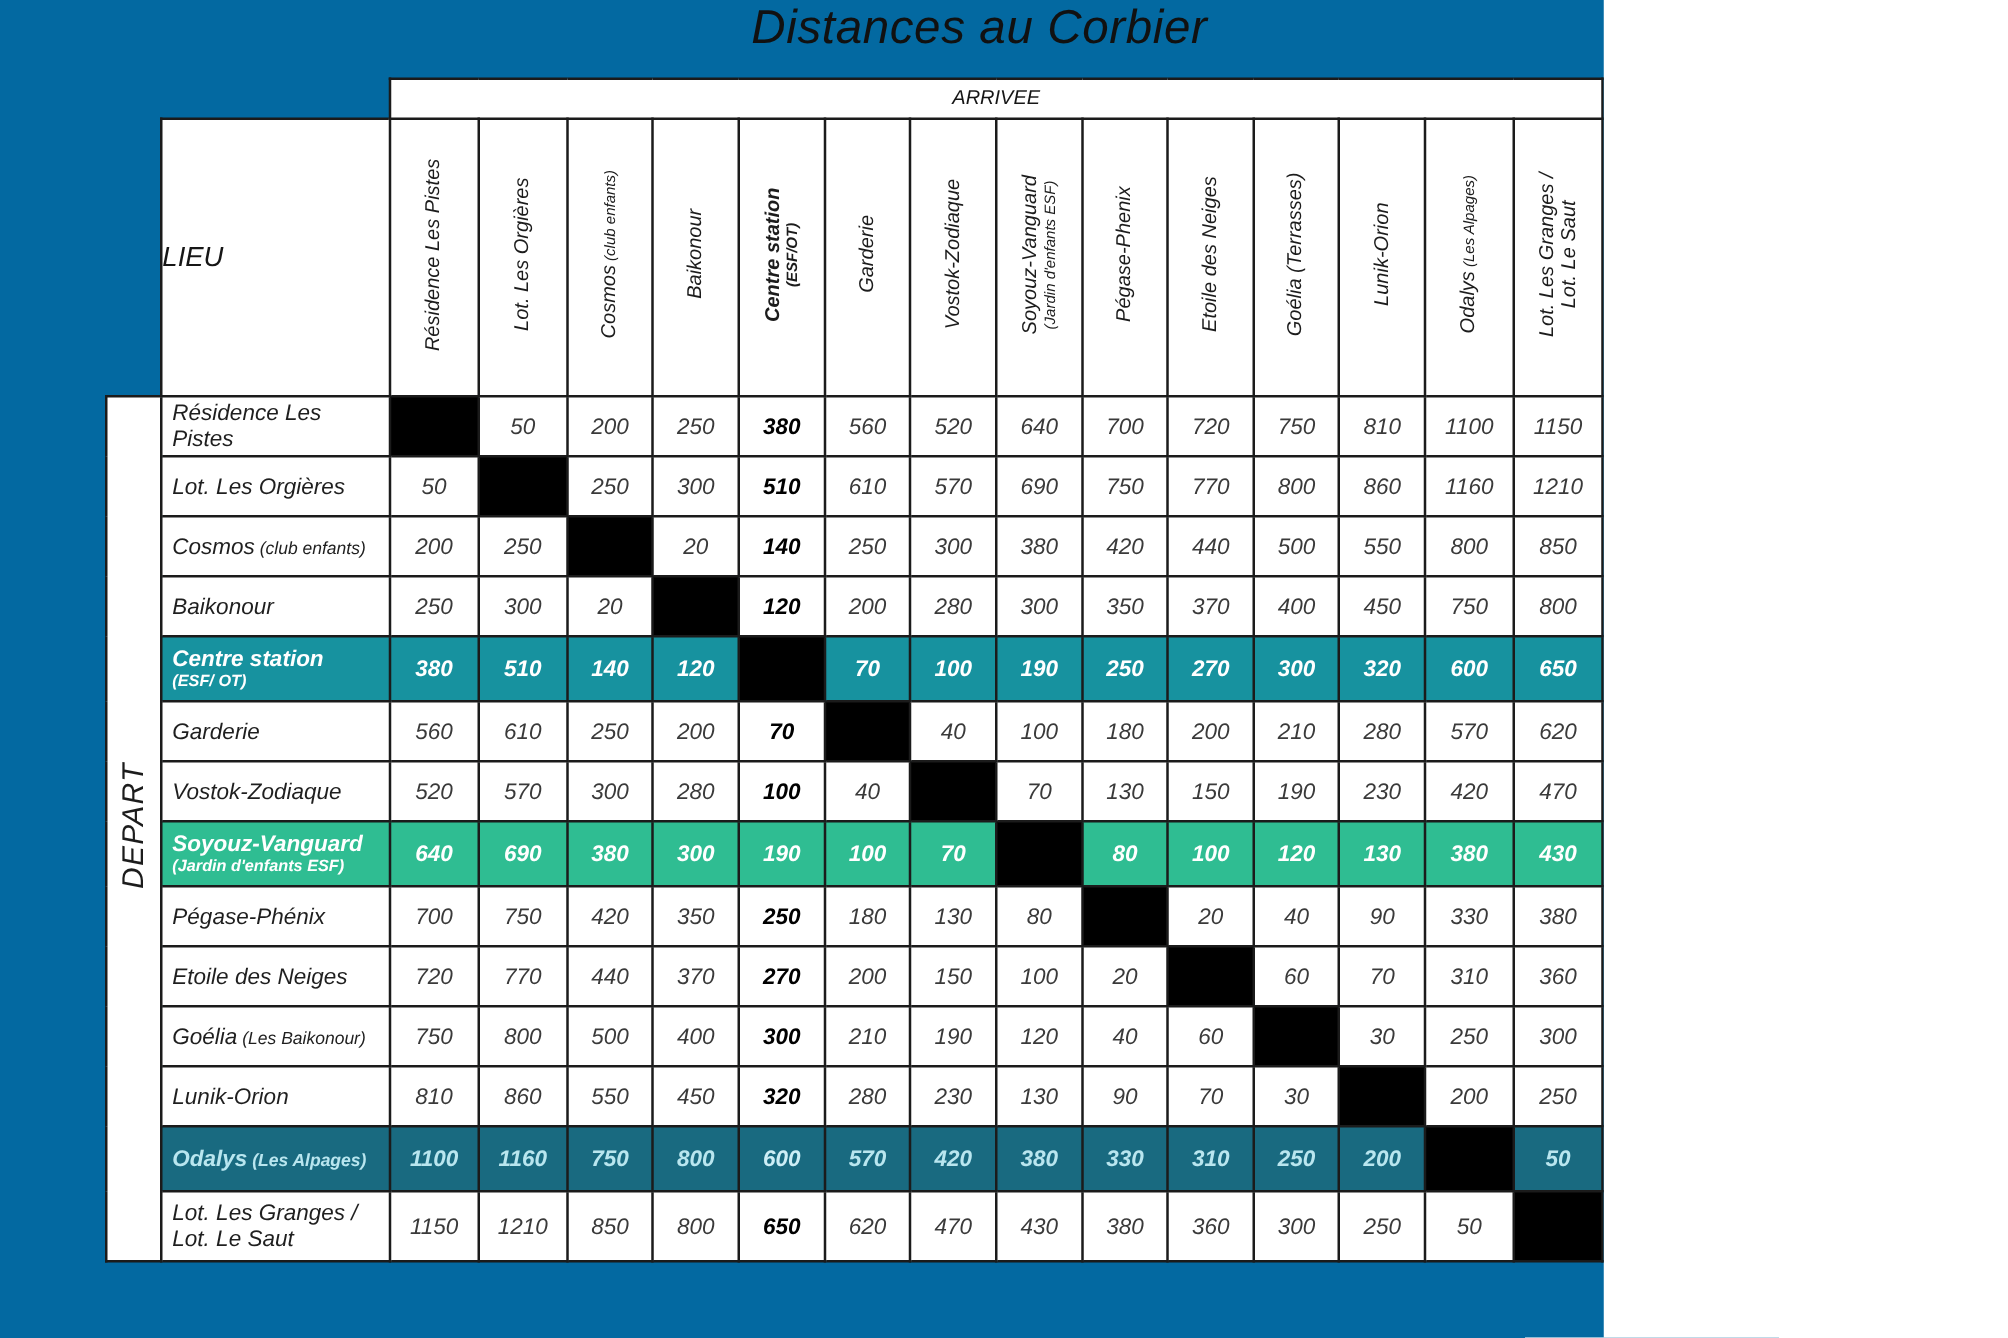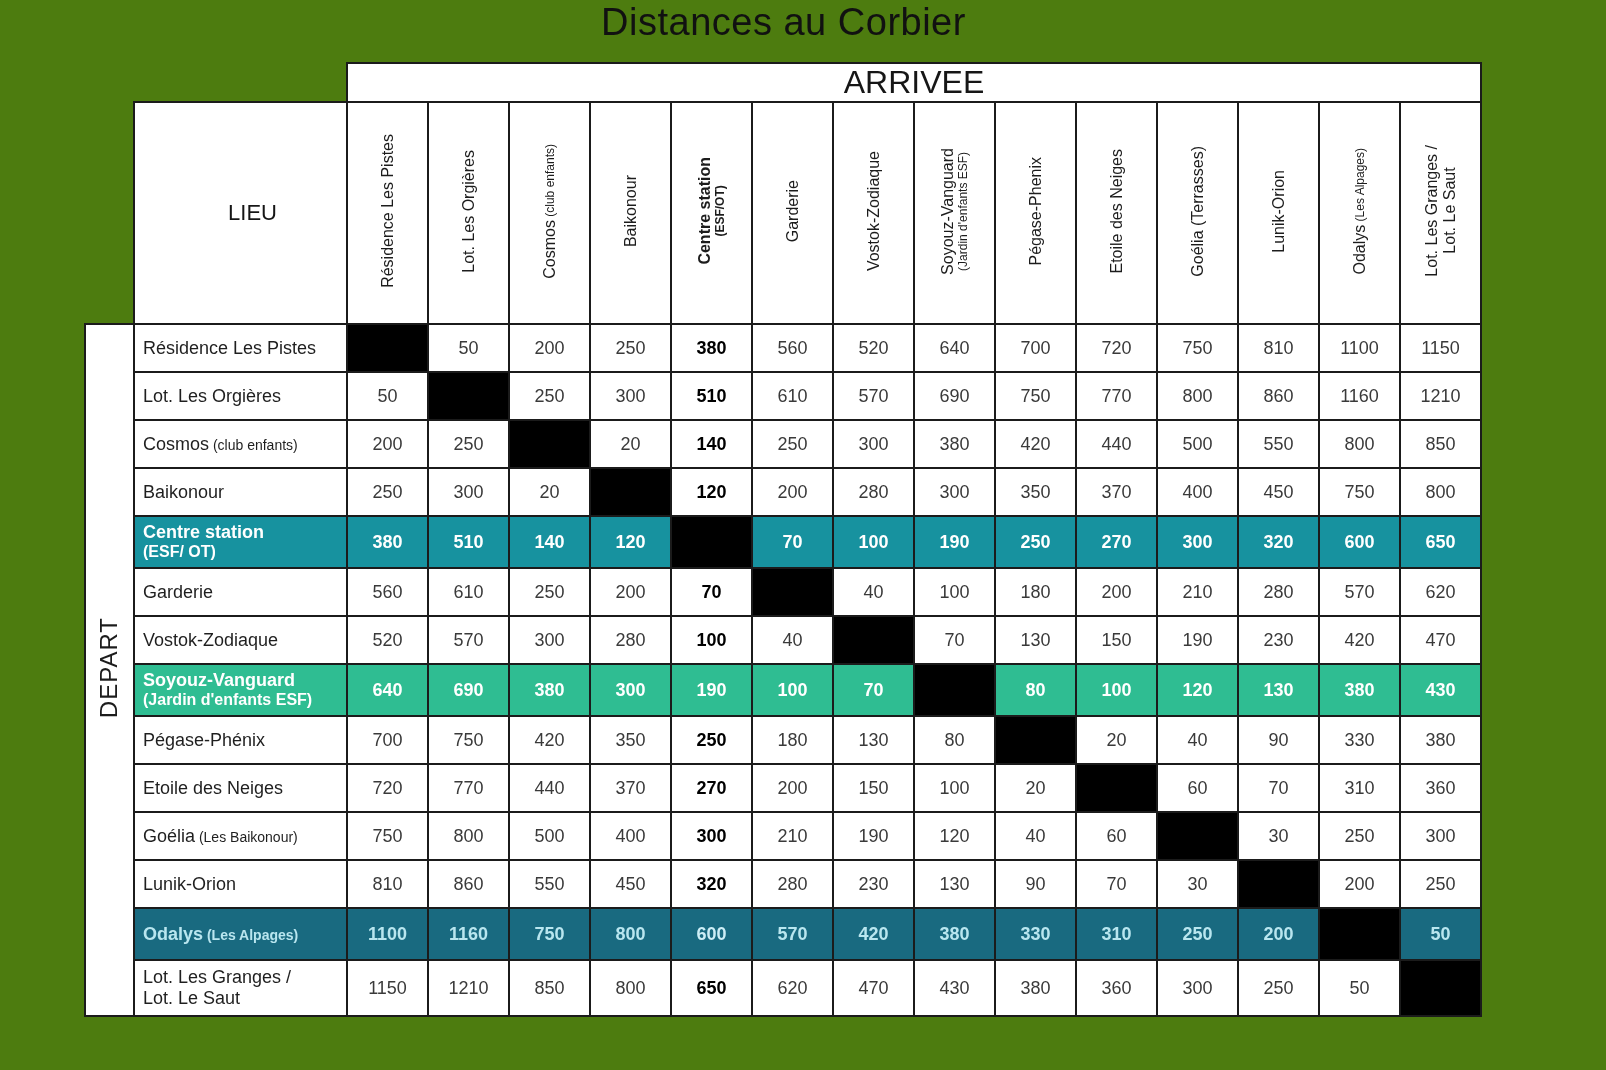--- a/index.html
+++ b/index.html
@@ -1,32 +1,32 @@
 <!DOCTYPE html>
 <html><head>
 <meta charset="utf-8">
 <style>
   * { margin:0; padding:0; box-sizing:border-box; }
   html,body { background:#ffffff; }
   .page {
-    position:relative; width:1606px; height:1070px; background:#4d7c0f;
-    font-family:"Liberation Sans","DejaVu Sans",sans-serif; color:#1a1a1a; overflow:hidden;
+    position:relative; width:1283px; height:1070px; background:#0369a1;
+    font-family:"Liberation Sans","DejaVu Sans",sans-serif; color:#1a1a1a; overflow:hidden;font-style:italic;
   }
   .title {
     position:absolute; top:2px; left:84px; width:1399px;
     text-align:center; font-size:38px; line-height:1.1; color:#111;
     letter-spacing:0.5px;
   }
   .table-wrap { position:absolute; top:62px; left:84px; }
   table { border-collapse:collapse; table-layout:fixed; }
   td { border:2px solid #1b1b1b; vertical-align:middle; }
   td.blank { border:none; background:transparent; }
 
-  .arrivee { height:32px; text-align:center; font-size:32px; color:#161616; background:#fff; }
-  .lieu    { text-align:center; font-size:22px; color:#161616; background:#fff;padding-left:24px; }
+  .arrivee { height:32px; text-align:center; font-size:16px; color:#161616; background:#fff; }
+  .lieu    { font-size:22px; color:#161616; background:#fff; }
 
   tr.headrow { height:222px; }
   td.colhead { text-align:center; background:#fff; padding:4px 0; }
   td.colhead.bold .vtext { font-weight:bold; }
   .vtext {
     display:inline-block; writing-mode:vertical-rl; transform:rotate(180deg);
     text-align:center; font-size:16px; line-height:1.12; max-height:212px; color:#1c1c1c;
   }
   .vtext .paren { font-size:12px; }
   .vtext .line2 { display:block; }
@@ -35,21 +35,21 @@
   td.depart { text-align:center; background:#fff; width:49px; }
   .depart-text { font-size:24px; max-height:690px; letter-spacing:1px; }
 
   tr.datarow { height:48px; }
   tr.teal, tr.green, tr.dark { height:52px; }
   tbody tr:last-child { height:56px; }
 
   td.rowlabel { padding-left:8px; background:#fff; font-size:18px; color:#1f1f1f; line-height:1.15; }
   td.rowlabel .rparen { font-size:14px; }
   td.rowlabel .rline2 { display:block; }
-  td.rowlabel .rline2.small { font-size:16px; }
+  td.rowlabel .rline2.small { font-size:13px; }
 
   td.val { text-align:center; font-size:18px; color:#3a3a3a; background:#fff; }
   td.val.c5 { font-weight:bold; color:#000; }
   td.diag { background:#000; }
 
   tr.teal  td.rowlabel, tr.teal  td.val { background:#17929f; color:#ffffff; font-weight:bold; }
   tr.green td.rowlabel, tr.green td.val { background:#2fbd92; color:#ffffff; font-weight:bold; }
   tr.dark  td.rowlabel, tr.dark  td.val { background:#196a80; color:#b9e6ef; font-weight:bold; }
   tr.teal td.val.c5, tr.green td.val.c5 { color:#ffffff; }
   tr.dark td.val.c5 { color:#cdeef6; }

